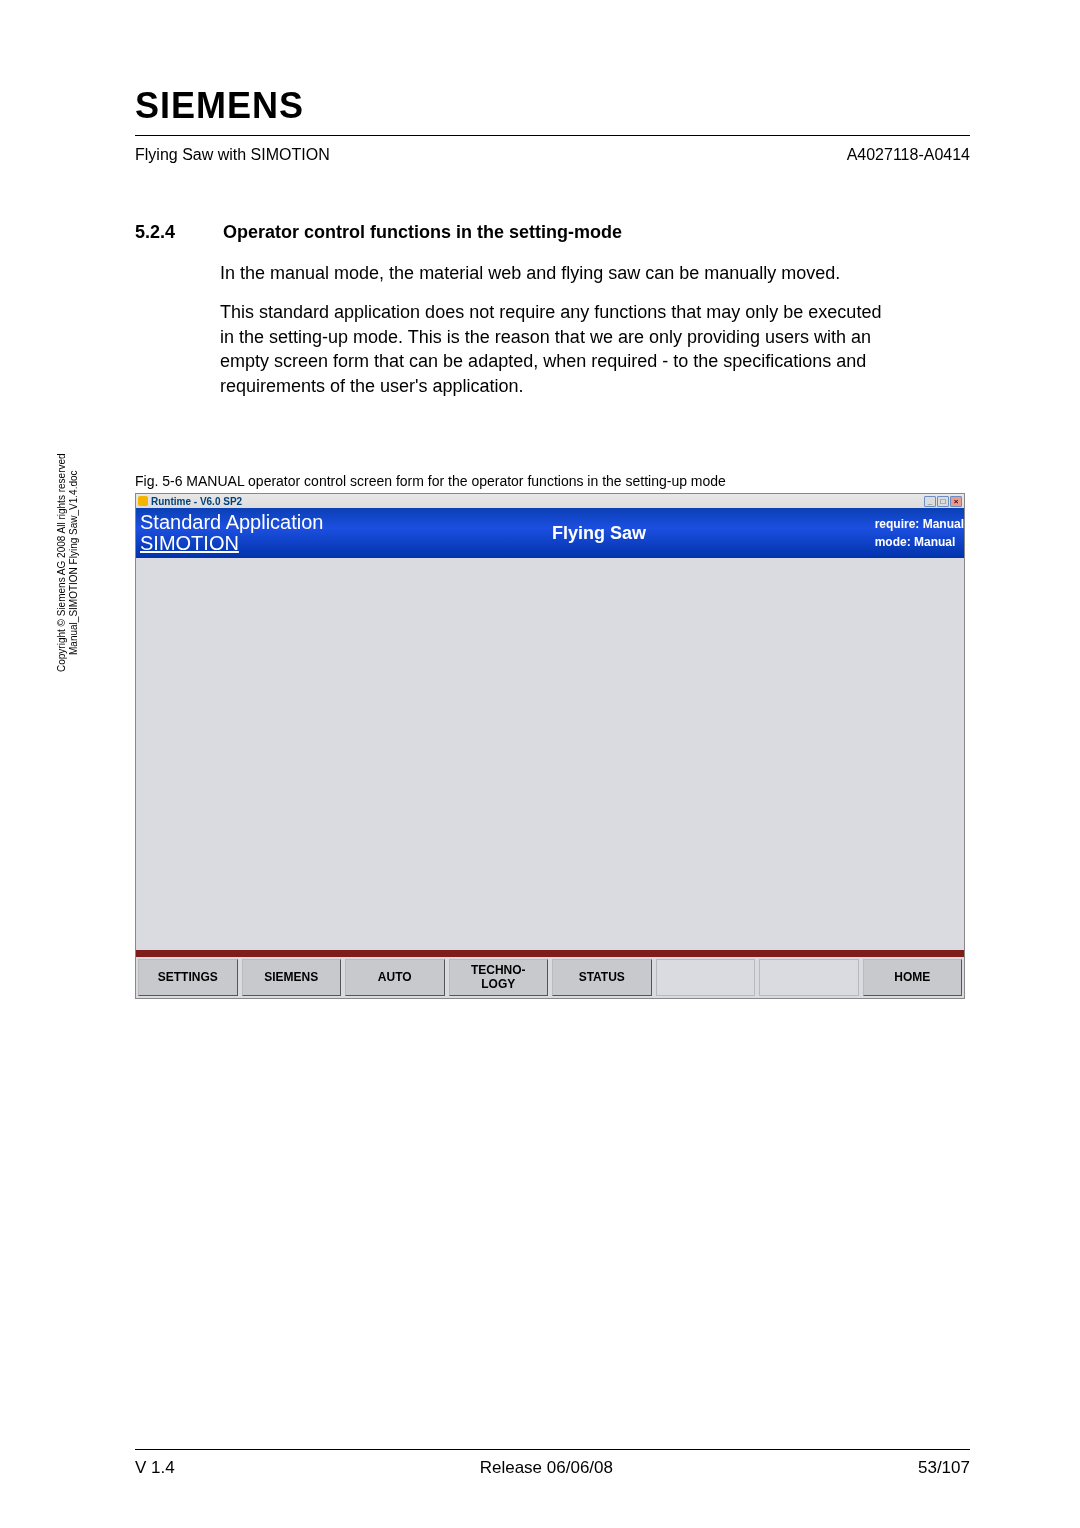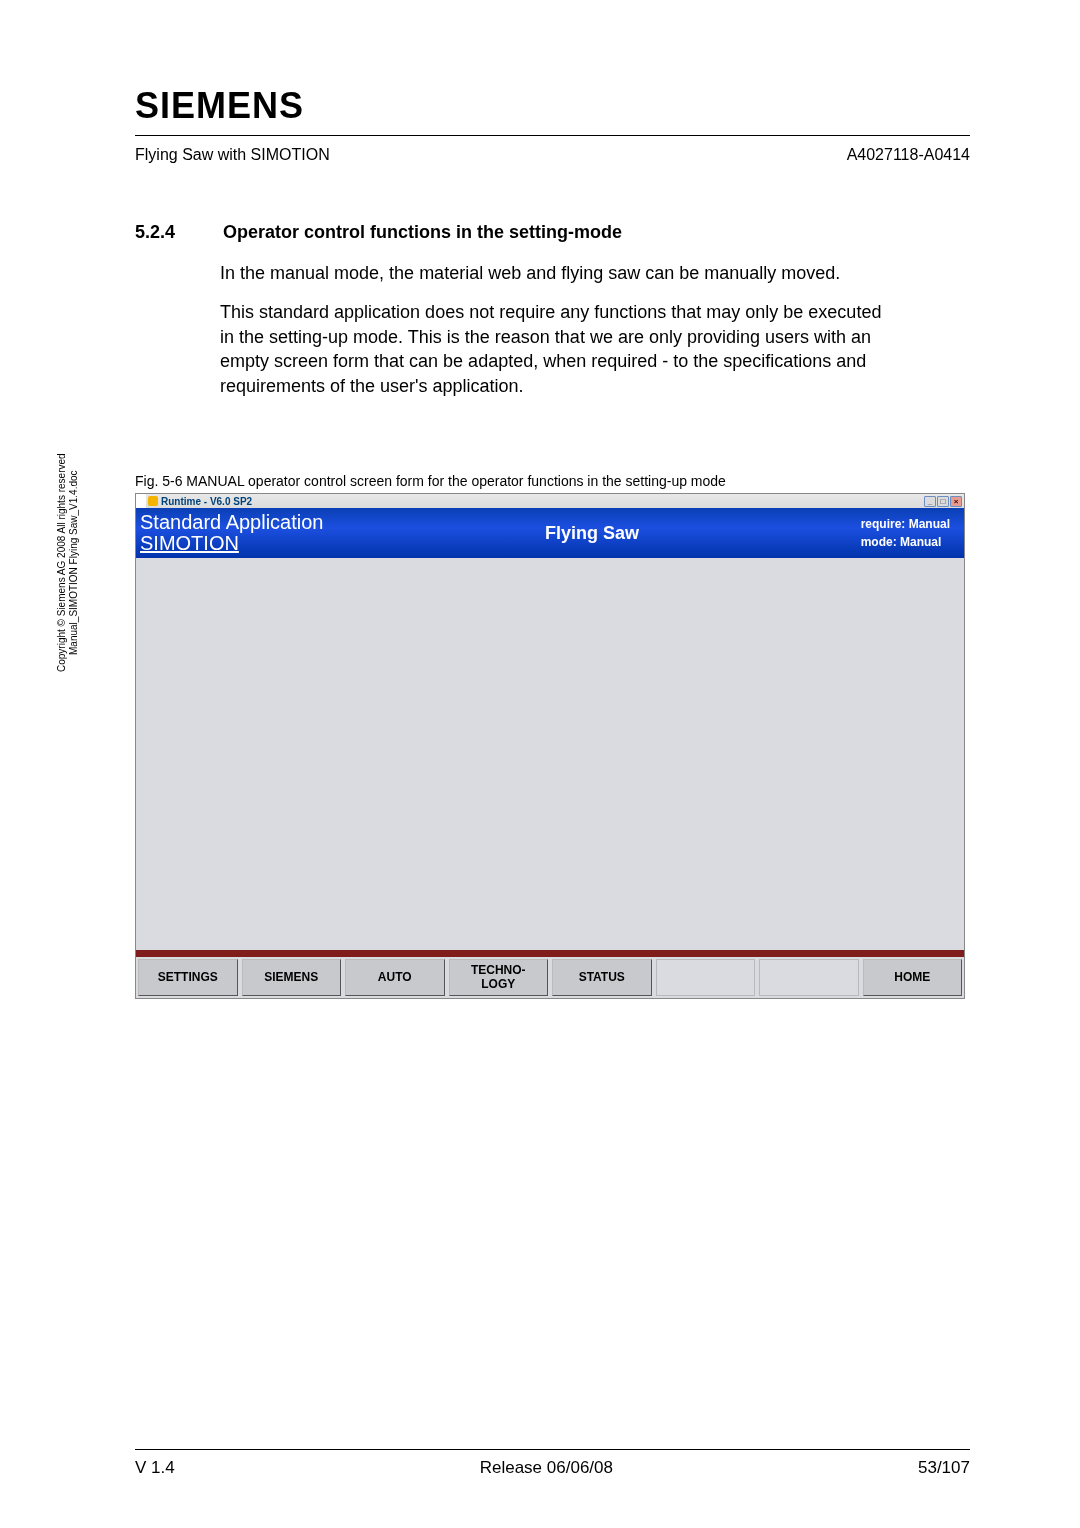--- a/index.html
+++ b/index.html
@@ -74,40 +74,39 @@
     .hmi-titlebar {
       height: 14px;
       display: flex;
       align-items: center;
       justify-content: space-between;
       font-size: 10px;
       padding: 0 2px;
       background: linear-gradient(180deg,#e8e8e8,#dcdcdc);
       color: #00417a;
       font-weight: bold;
-      margin-left: 10px;
     }
     .hmi-title-left { display:flex; align-items:center; gap:3px; }
     .hmi-icon-app {
       width:10px; height:10px; background:#f5b400; border-radius:2px;
     }
     .hmi-winbtns { display:flex; gap:1px; }
     .hmi-winbtn {
       width:12px; height:11px; background:#dcdcdc; border:1px solid #6c8dc1; border-radius:1px;
       font-size:8px; line-height:9px; text-align:center; color:#333;
     }
     .hmi-winbtn.close { background:#e89c8f; color:#400; }
     .hmi-header {
       background: linear-gradient(180deg,#0a3fb5,#1c4fe0 40%,#0033aa);
       color:#fff;
       height: 50px;
       display:flex;
       align-items:center;
       justify-content: space-between;
-      padding: 0 14px 0 4px;
+      padding: 0 0 0 4px;
       font-size: 20px;
     }
     .hmi-header .left {
       line-height: 1.05;
       font-family: "Segoe UI", Arial, sans-serif;
     }
     .hmi-header .left .l1 { font-size: 20px; font-weight: 400; }
     .hmi-header .left .l2 { font-size: 20px; font-weight: 400; text-decoration: underline; }
     .hmi-header .center {
       font-weight: bold;

